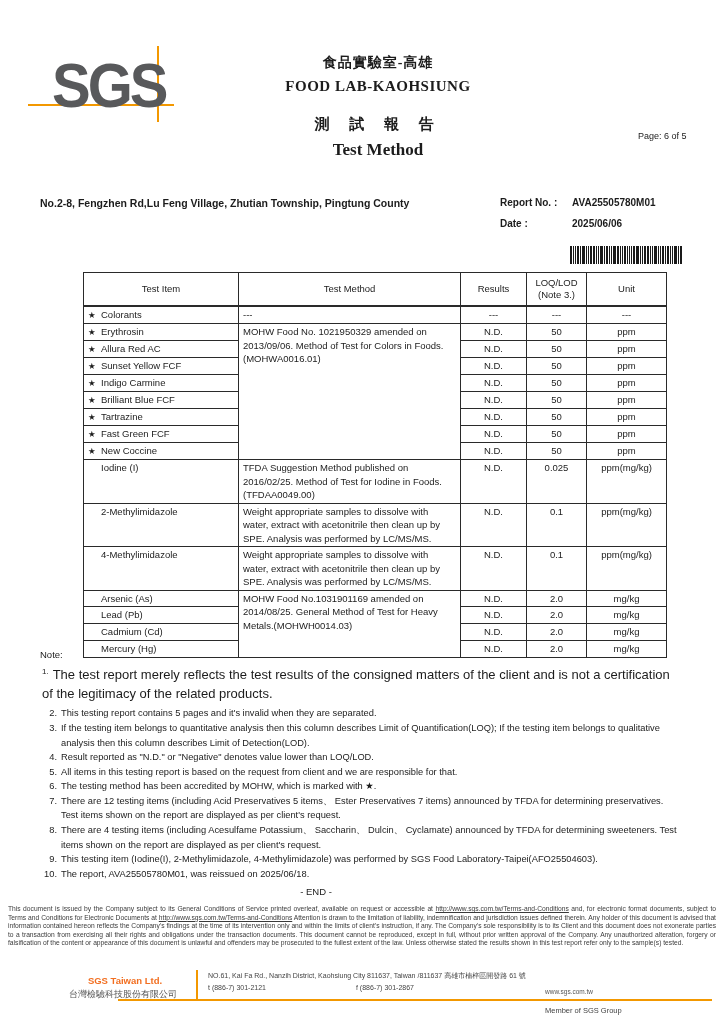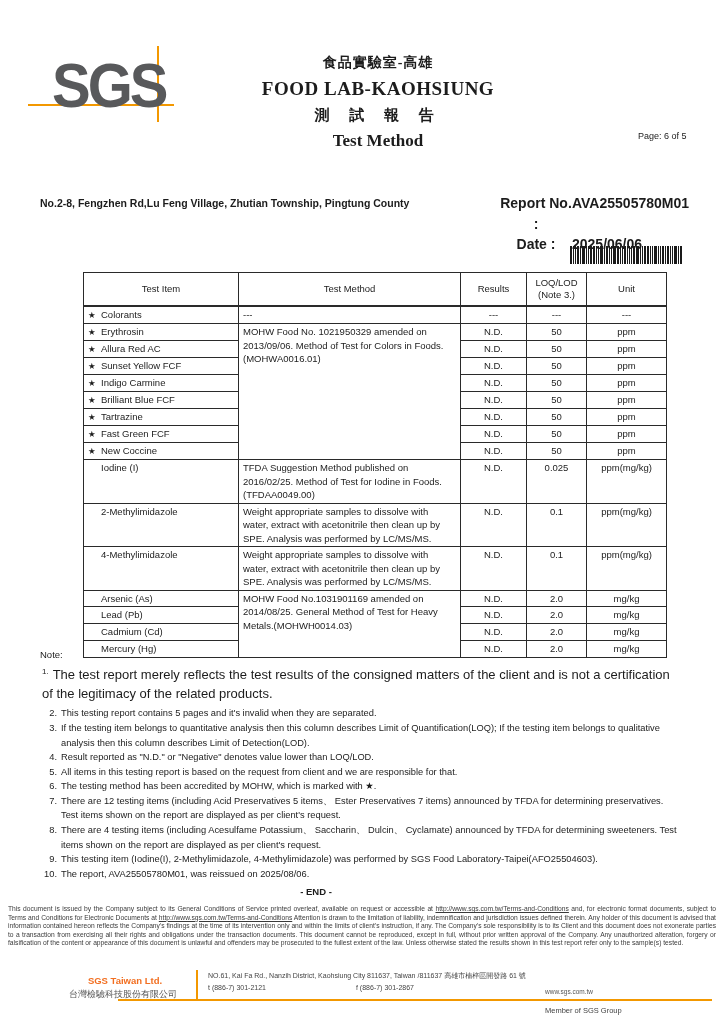--- a/index.html
+++ b/index.html
@@ -11,28 +11,28 @@
   .logo-text{position:absolute;left:24px;top:14px;font-size:58px;font-weight:bold;
              letter-spacing:-3px;color:#58595B;transform:scaleY(1.08);transform-origin:top left;
              font-family:"Liberation Sans",sans-serif;line-height:1;}
   .logo-vline{position:absolute;left:129px;top:6px;width:2px;height:76px;background:#F39800;}
   .logo-hline{position:absolute;left:0px;top:64px;width:146px;height:2px;background:#F39800;}
 
   
   .titles{position:absolute;left:178px;top:54px;width:400px;text-align:center;
           font-family:"Liberation Serif",serif;font-weight:bold;}
   .title-zh{font-size:14px;margin-bottom:6px;letter-spacing:1px;}
-  .title-en{font-size:19px;margin-bottom:6px;letter-spacing:0.5px;}
+  .title-en{font-size:15px;margin-bottom:20px;letter-spacing:0.5px;}
   .title-zh2{font-size:15px;margin-bottom:6px;letter-spacing:8px;}
   .title-en2{font-size:17px;}
   .page-label{position:absolute;left:638px;top:131px;font-size:9px;color:#222;}
 
   
   .client{position:absolute;left:40px;top:193px;width:430px;font-size:10.5px;font-weight:bold;line-height:20.5px;}
-  .report-meta{position:absolute;left:500px;top:193px;font-size:14px;font-weight:bold;line-height:20.5px;text-align:center;}
+  .report-meta{position:absolute;left:500px;top:193px;font-size:10px;font-weight:bold;line-height:20.5px;}
   .meta-row{display:flex;}
   .meta-label{width:72px;}
 
   
   .barcode{position:absolute;left:570px;top:246px;height:18px;display:flex;align-items:stretch;}
   .barcode .bar{background:#1a1a1a;margin-right:1px;}
 
   
   table.results{position:absolute;left:55px;top:272px;width:583px;border-collapse:collapse;
                 font-size:9.5px;table-layout:fixed;margin-left:28px;}
@@ -53,21 +53,21 @@
 
   
   .notes{position:absolute;left:40px;top:649px;width:650px;}
   .note-label{font-size:9.5px;margin-bottom:2px;}
   .note-first{font-size:13px;line-height:19px;margin-left:2px;margin-bottom:3px;width:640px;}
   .note-first .sup{font-size:8px;vertical-align:super;margin-right:4px;}
   .note-row{display:flex;font-size:9.3px;line-height:14.6px;}
   .note-num{width:17px;text-align:right;flex:0 0 17px;margin-right:4px;}
   .note-text{width:620px;}
 
-  .end-label{position:absolute;left:0;top:886px;width:632px;text-align:center;font-size:9.5px;font-weight:bold;}
+  .end-label{position:absolute;left:0;top:886px;width:632px;text-align:center;font-size:9.5px;}
 
   
   .disclaimer{position:absolute;left:8px;top:905px;width:708px;font-size:6.7px;line-height:8.6px;
               text-align:justify;color:#3a3a3a;}
   .disc-link{text-decoration:underline;}
 
   
   .footer-company-en{position:absolute;left:60px;top:975px;width:130px;text-align:center;
                      font-size:9.5px;font-weight:bold;color:#F26F21;}
   .footer-company-zh{position:absolute;left:48px;top:988px;width:150px;text-align:center;
@@ -320,21 +320,21 @@
         <div class="note-row">
           <span class="note-num">8.</span>
           <span class="note-text">There are 4 testing items (including Acesulfame Potassium、 Saccharin、 Dulcin、 Cyclamate) announced by TFDA for determining sweeteners. Test items shown on the report are displayed as per client's request.</span>
         </div>
         <div class="note-row">
           <span class="note-num">9.</span>
           <span class="note-text">This testing item (Iodine(I), 2-Methylimidazole, 4-Methylimidazole) was performed by SGS Food Laboratory-Taipei(AFO25504603).</span>
         </div>
         <div class="note-row">
           <span class="note-num">10.</span>
-          <span class="note-text">The report, AVA25505780M01, was reissued on 2025/08/06.</span>
+          <span class="note-text">The report, AVA25505780M01, was reissued on 2025/06/18.</span>
         </div>
       </div>
   </div>
 
   <div class="end-label">- END -</div>
 
   <div class="disclaimer"><span>This document is issued by the Company subject to its General Conditions of Service printed overleaf, available on request or accessible at </span><span class="disc-link">http://www.sgs.com.tw/Terms-and-Conditions</span><span> and, for electronic format documents, subject to Terms and Conditions for Electronic Documents at </span><span class="disc-link">http://www.sgs.com.tw/Terms-and-Conditions</span><span> Attention is drawn to the limitation of liability, indemnification and jurisdiction issues defined therein. Any holder of this document is advised that information contained hereon reflects the Company's findings at the time of its intervention only and within the limits of client's instruction, if any. The Company's sole responsibility is to its Client and this document does not exonerate parties to a transaction from exercising all their rights and obligations under the transaction documents. This document cannot be reproduced, except in full, without prior written approval of the Company. Any unauthorized alteration, forgery or falsification of the content or appearance of this document is unlawful and offenders may be prosecuted to the fullest extent of the law. Unless otherwise stated the results shown in this test report refer only to the sample(s) tested.</span></div>
 
   <div class="footer-company-en">SGS Taiwan Ltd.</div>
   <div class="footer-company-zh">台灣檢驗科技股份有限公司</div>

